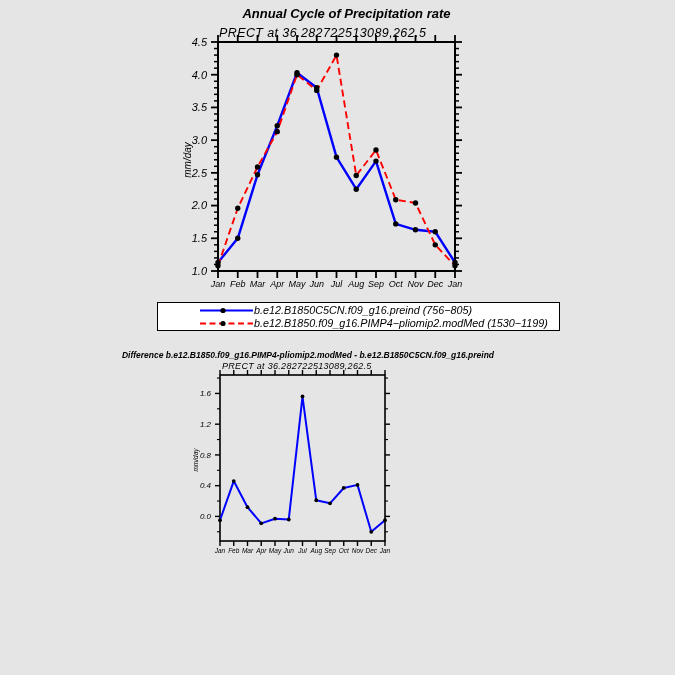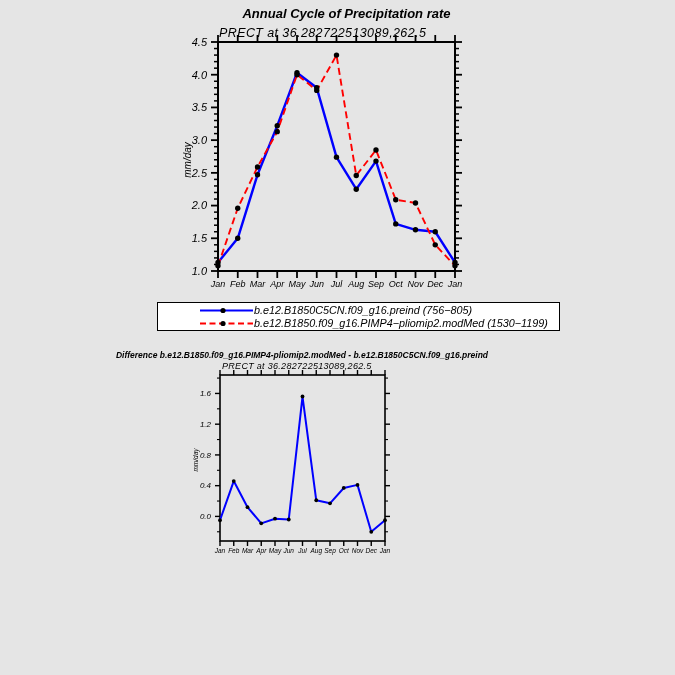--- a/index.html
+++ b/index.html
@@ -10,21 +10,21 @@
              text-align:center;font-size:13px;font-weight:bold;}
   #top-subtitle{left:219px;top:26px;font-size:12.5px;letter-spacing:0.4px;}
   #top-ylabel{left:158px;top:154px;width:60px;height:12px;text-align:center;
               font-size:10px;transform:rotate(-90deg);}
   #chart-top{left:0;top:0;}
   #legend{left:157px;top:302px;width:360px;height:27px;border:1.3px solid #000;
           display:flex;flex-direction:column;justify-content:flex-end;background:#fff;padding-left:41px;}
   .legend-row{display:flex;align-items:center;height:13px;}
   .legend-sample{flex:0 0 55px;display:block;}
   .legend-label{font-size:10.8px;white-space:nowrap;line-height:13px;}
-  #bottom-title{left:2px;top:350px;width:600px;text-align:center;font-size:8.5px;font-weight:bold;}
+  #bottom-title{left:8px;top:350px;width:600px;text-align:center;font-size:8.5px;font-weight:bold;}
   #bottom-subtitle{left:222px;top:361px;font-size:9px;letter-spacing:0.3px;}
   #bottom-ylabel{left:166px;top:456px;width:60px;height:8px;text-align:center;
                  font-size:6.5px;transform:rotate(-90deg);}
   #chart-bottom{left:0;top:345px;}
   svg text{font-family:"Liberation Sans",sans-serif;fill:#000;}
 </style>
 </head>
 <body>
 
 <div id="canvas">

